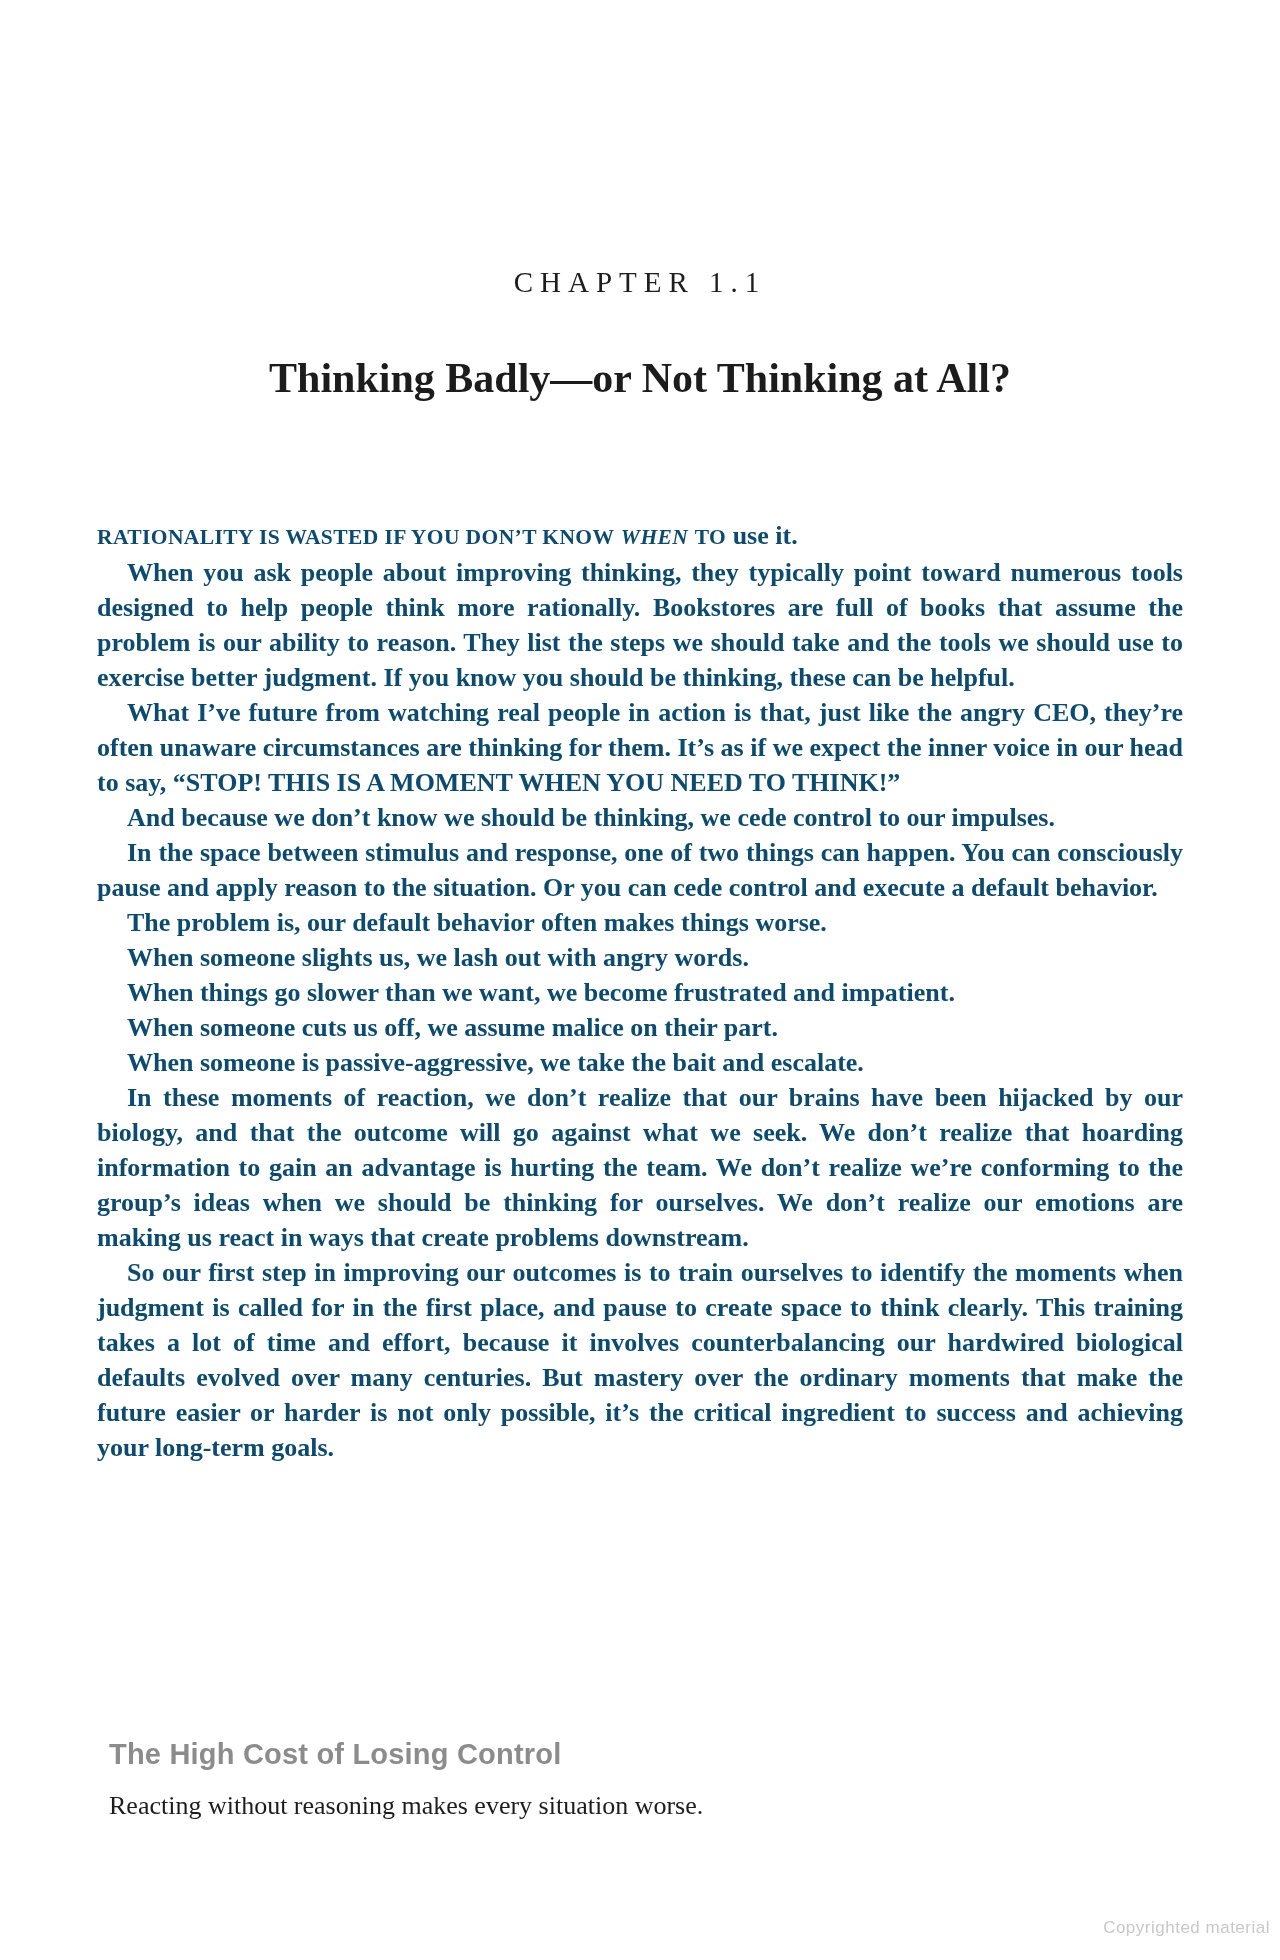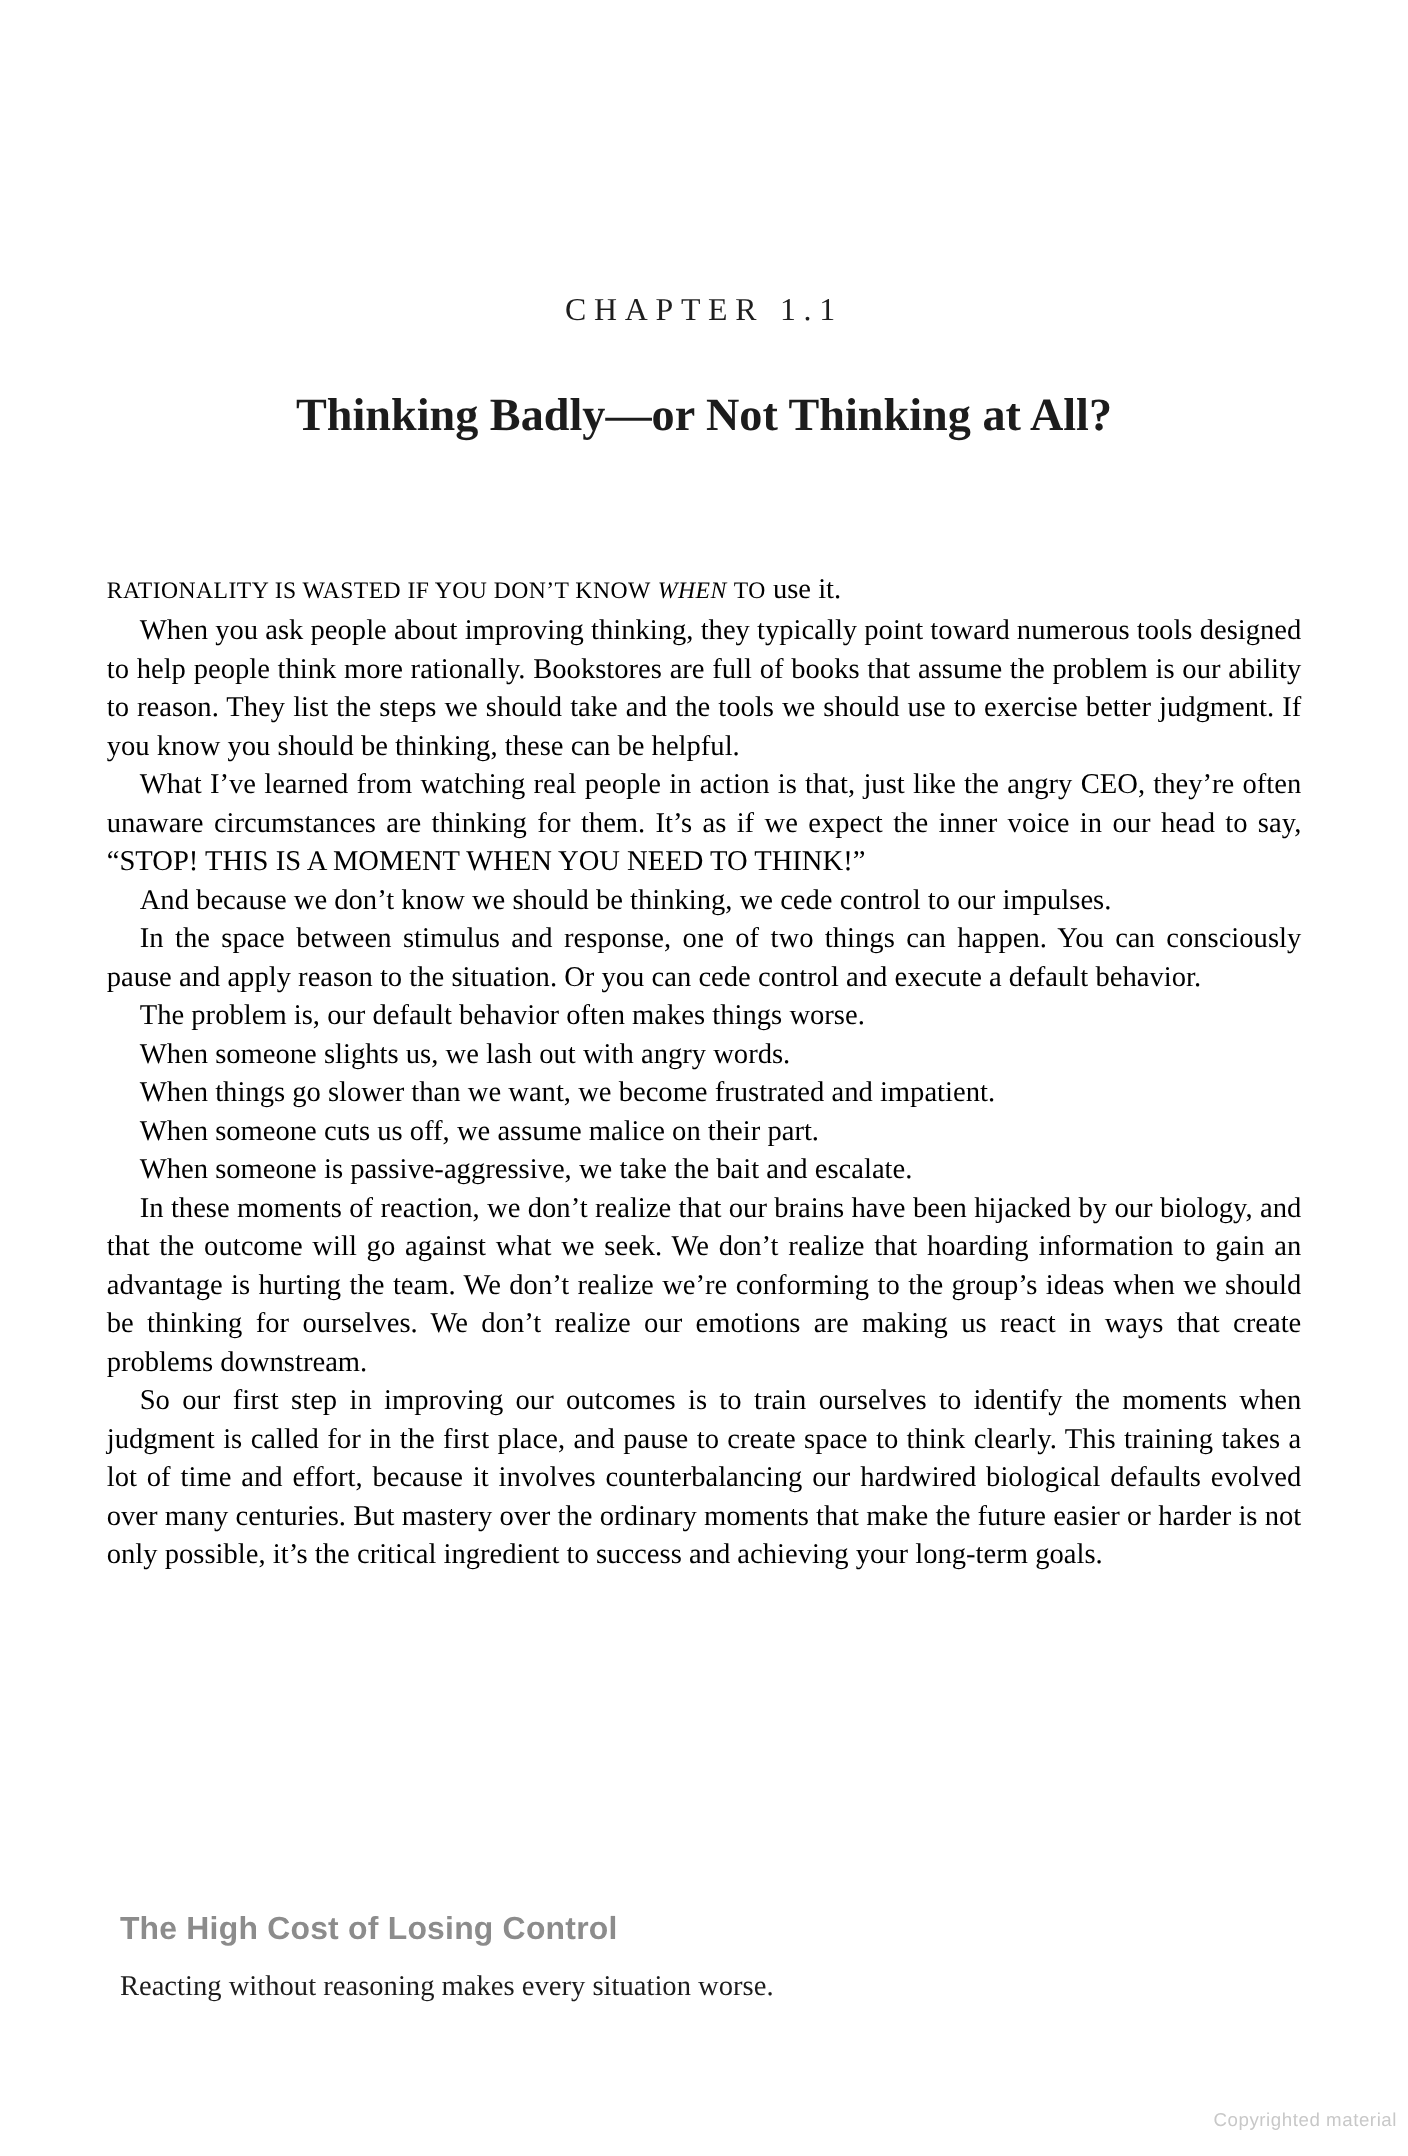--- a/index.html
+++ b/index.html
@@ -38,21 +38,22 @@
     color: #1c1c1c;
   }
   .body-text {
     position: absolute;
     top: 518px;
     left: 97px;
     width: 1086px;
     font-size: 26px;
     line-height: 35px;
     text-align: justify;
-    color: #000000;
+    color: #0c4a6e;
+    font-weight: bold;
   }
   .body-text p {
     margin: 0;
     text-indent: 30px;
   }
   .body-text p.lead {
     text-indent: 0;
   }
   .sc {
     font-size: 21.5px;
@@ -102,21 +103,21 @@
 
   <div class="body-text">
     <p class="lead">
       <span class="sc">RATIONALITY IS WASTED IF YOU DON’T KNOW</span>
       <i class="sc">WHEN</i>
       <span class="sc">TO</span>
       <span>use it.</span>
     </p>
 
   <p class="body-para">When you ask people about improving thinking, they typically point toward numerous tools designed to help people think more rationally. Bookstores are full of books that assume the problem is our ability to reason. They list the steps we should take and the tools we should use to exercise better judgment. If you know you should be thinking, these can be helpful.</p>
-      <p class="body-para">What I’ve learned from watching real people in action is that, just like the angry CEO, they’re often unaware circumstances are thinking for them. It’s as if we expect the inner voice in our head to say, “STOP! THIS IS A MOMENT WHEN YOU NEED TO THINK!”</p>
+      <p class="body-para">What I’ve future from watching real people in action is that, just like the angry CEO, they’re often unaware circumstances are thinking for them. It’s as if we expect the inner voice in our head to say, “STOP! THIS IS A MOMENT WHEN YOU NEED TO THINK!”</p>
       <p class="body-para">And because we don’t know we should be thinking, we cede control to our impulses.</p>
       <p class="body-para">In the space between stimulus and response, one of two things can happen. You can consciously pause and apply reason to the situation. Or you can cede control and execute a default behavior.</p>
       <p class="body-para">The problem is, our default behavior often makes things worse.</p>
       <p class="body-para">When someone slights us, we lash out with angry words.</p>
       <p class="body-para">When things go slower than we want, we become frustrated and impatient.</p>
       <p class="body-para">When someone cuts us off, we assume malice on their part.</p>
       <p class="body-para">When someone is passive-aggressive, we take the bait and escalate.</p>
       <p class="body-para">In these moments of reaction, we don’t realize that our brains have been hijacked by our biology, and that the outcome will go against what we seek. We don’t realize that hoarding information to gain an advantage is hurting the team. We don’t realize we’re conforming to the group’s ideas when we should be thinking for ourselves. We don’t realize our emotions are making us react in ways that create problems downstream.</p>
       <p class="body-para">So our first step in improving our outcomes is to train ourselves to identify the moments when judgment is called for in the first place, and pause to create space to think clearly. This training takes a lot of time and effort, because it involves counterbalancing our hardwired biological defaults evolved over many centuries. But mastery over the ordinary moments that make the future easier or harder is not only possible, it’s the critical ingredient to success and achieving your long-term goals.</p>
     </div>

